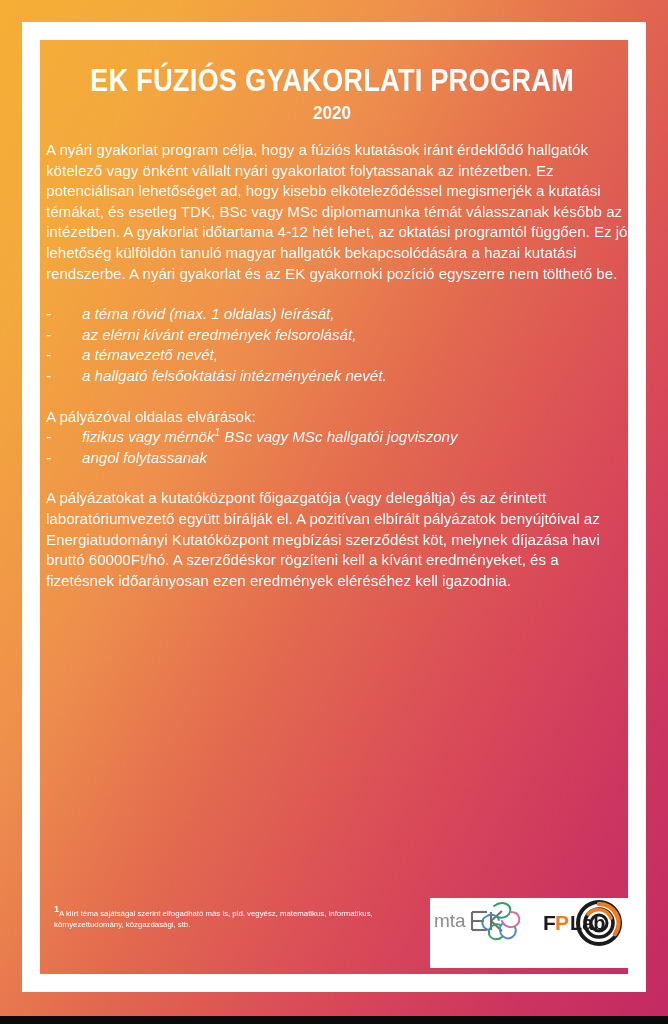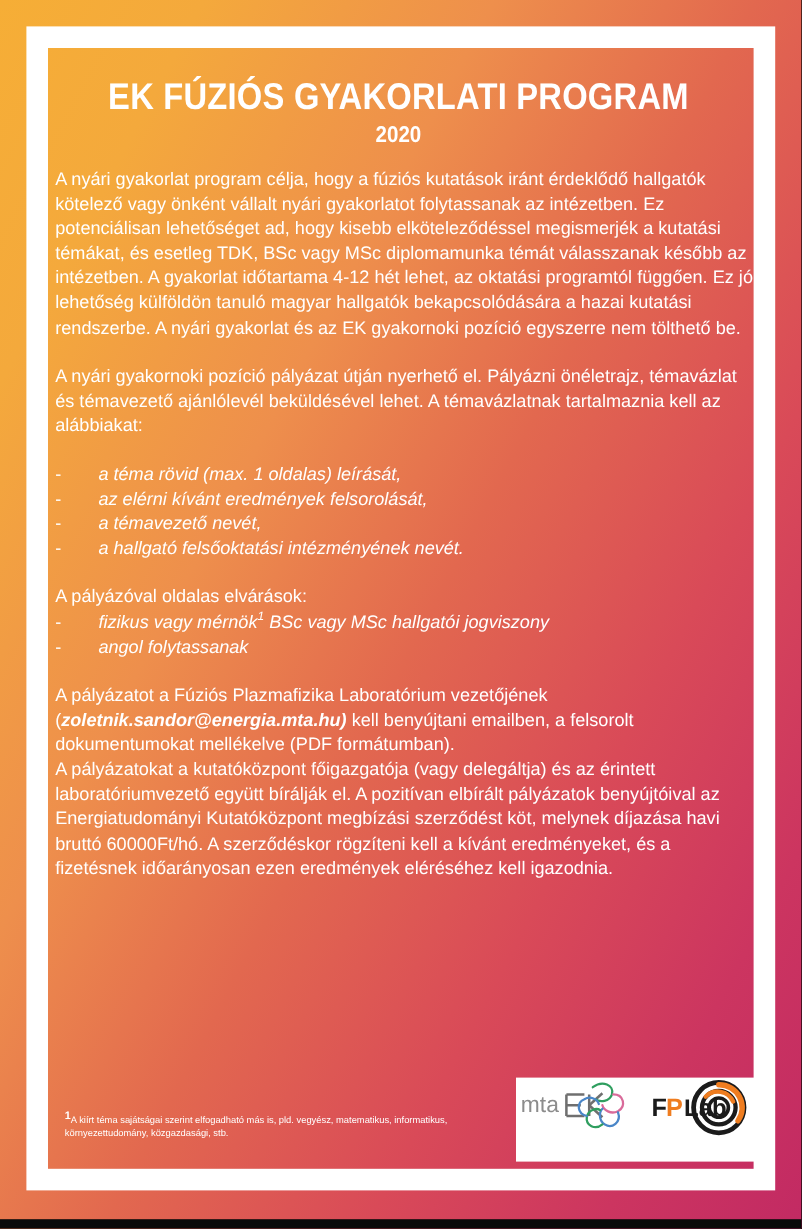--- a/index.html
+++ b/index.html
@@ -134,21 +134,21 @@
     position: absolute;
     left: 40px;
     bottom: 48px;
     width: 588px;
     height: 72px;
   }
 
   .footnote {
     position: absolute;
     left: 14px;
-    top: 24px;
+    top: 4px;
     width: 370px;
     color: #ffffff;
     font-size: 7.8px;
     line-height: 11px;
   }
 
   .footnote sup {
     font-size: 9px;
     font-weight: bold;
     vertical-align: super;
@@ -189,21 +189,20 @@
 
     <div class="title-block">
       <div class="poster-title">EK FÚZIÓS GYAKORLATI PROGRAM</div>
       <div class="poster-year">2020</div>
     </div>
 
     <div class="body-area">
 
       <div class="para">A nyári gyakorlat program célja, hogy a fúziós kutatások iránt érdeklődő hallgatók kötelező vagy önként vállalt nyári gyakorlatot folytassanak az intézetben. Ez potenciálisan lehetőséget ad, hogy kisebb elköteleződéssel megismerjék a kutatási témákat, és esetleg TDK, BSc vagy MSc diplomamunka témát válasszanak később az intézetben. A gyakorlat időtartama 4-12 hét lehet, az oktatási programtól függően. Ez jó lehetőség külföldön tanuló magyar hallgatók bekapcsolódására a hazai kutatási rendszerbe. A nyári gyakorlat és az EK gyakornoki pozíció egyszerre nem tölthető be.</div>
 
-      <div class="para">A nyári gyakornoki pozíció pályázat útján nyerhető el. Pályázni önéletrajz, témavázlat és témavezető ajánlólevél beküldésével lehet. A témavázlatnak tartalmaznia kell az alábbiakat:</div>
 
       <div class="list">
         <div class="list-row">
           <span class="dash">-</span>
           <span class="li-text">a téma rövid (max. 1 oldalas) leírását,</span>
         </div>
         <div class="list-row">
           <span class="dash">-</span>
           <span class="li-text">az elérni kívánt eredmények felsorolását,</span>
         </div>
@@ -223,21 +222,20 @@
         <div class="list-row">
           <span class="dash">-</span>
           <span class="li-text"><span>fizikus vagy mérnök</span><sup class="fn">1</sup><span>  BSc vagy  MSc hallgatói jogviszony</span></span>
         </div>
         <div class="list-row">
           <span class="dash">-</span>
           <span class="li-text">angol folytassanak</span>
         </div>
       </div>
 
-      <div class="para tight"><span>A pályázatot a Fúziós Plazmafizika Laboratórium vezetőjének (</span><span class="email">zoletnik.sandor@energia.mta.hu)</span><span> kell benyújtani emailben, a felsorolt dokumentumokat mellékelve (PDF formátumban).</span></div>
 
       <div class="para">A pályázatokat a kutatóközpont főigazgatója (vagy delegáltja) és az érintett laboratóriumvezető együtt bírálják el. A pozitívan elbírált pályázatok benyújtóival az Energiatudományi Kutatóközpont megbízási szerződést köt, melynek díjazása havi bruttó 60000Ft/hó. A szerződéskor rögzíteni kell a kívánt eredményeket, és a fizetésnek időarányosan ezen eredmények eléréséhez kell igazodnia.</div>
 
 
     </div>
   </div>
 
   <div class="footer">
 
     <div class="footnote"><sup>1</sup><span>A kiírt téma sajátságai szerint elfogadható más is, pld. vegyész, matematikus, informatikus, környezettudomány, közgazdasági, stb.</span></div>

